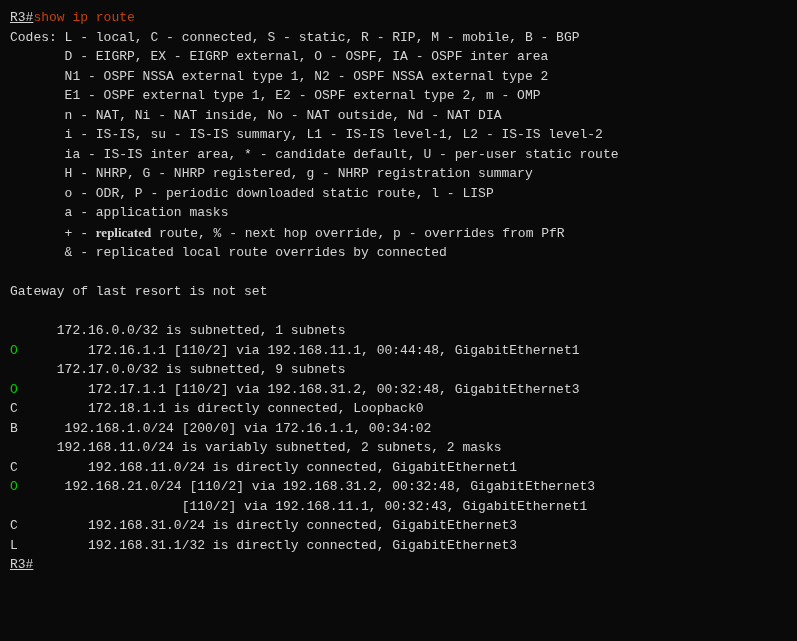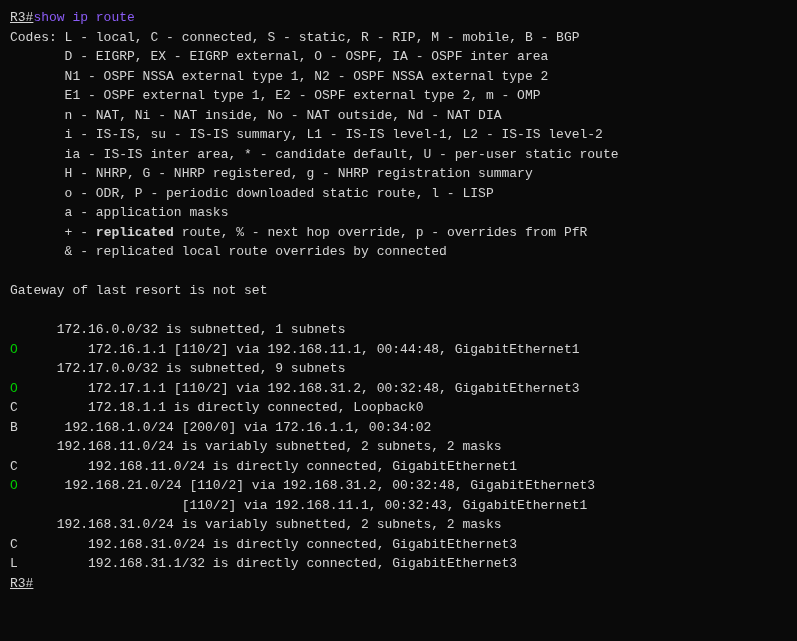--- a/index.html
+++ b/index.html
@@ -23,21 +23,21 @@
     }
     .line {
       white-space: pre;
       line-height: 1.5;
     }
     .prompt {
       color: #d4d4d4;
       text-decoration: underline;
     }
     .cmd {
-      color: #8b5cf6;
+      color: #c2410c;
     }
     
     .route-o { color: #00cc00; }
     .route-c { color: #d4d4d4; }
     .route-b { color: #d4d4d4; }
     .route-l { color: #d4d4d4; }
   </style>
 </head>
 <body>
 
@@ -46,32 +46,31 @@
   <div class="line">Codes: L - local, C - connected, S - static, R - RIP, M - mobile, B - BGP</div>
   <div class="line">       D - EIGRP, EX - EIGRP external, O - OSPF, IA - OSPF inter area</div>
   <div class="line">       N1 - OSPF NSSA external type 1, N2 - OSPF NSSA external type 2</div>
   <div class="line">       E1 - OSPF external type 1, E2 - OSPF external type 2, m - OMP</div>
   <div class="line">       n - NAT, Ni - NAT inside, No - NAT outside, Nd - NAT DIA</div>
   <div class="line">       i - IS-IS, su - IS-IS summary, L1 - IS-IS level-1, L2 - IS-IS level-2</div>
   <div class="line">       ia - IS-IS inter area, * - candidate default, U - per-user static route</div>
   <div class="line">       H - NHRP, G - NHRP registered, g - NHRP registration summary</div>
   <div class="line">       o - ODR, P - periodic downloaded static route, l - LISP</div>
   <div class="line">       a - application masks</div>
-  <div class="line">       + - <span style="font-weight:bold;">replicated</span> route, % - next hop override, p - overrides from PfR</div>
+  <div class="line">       + - <span style="font-weight:bold;font-family:Liberation Serif, serif;">replicated</span> route, % - next hop override, p - overrides from PfR</div>
   <div class="line">       &amp; - replicated local route overrides by <span style="font-weight:normal;">connected</span></div>
   <div class="line">&nbsp;</div>
   <div class="line">Gateway of last resort is not set</div>
   <div class="line">&nbsp;</div>
   <div class="line">      172.16.0.0/32 is subnetted, 1 subnets</div>
   <div class="line"><span class="route-o">O</span>         172.16.1.1 [110/2] via 192.168.11.1, 00:44:48, GigabitEthernet1</div>
   <div class="line">      172.17.0.0/32 is subnetted, 9 subnets</div>
   <div class="line"><span class="route-o">O</span>         172.17.1.1 [110/2] via 192.168.31.2, 00:32:48, GigabitEthernet3</div>
   <div class="line"><span class="route-c">C</span>         172.18.1.1 is directly connected, Loopback0</div>
   <div class="line"><span class="route-b">B</span>      192.168.1.0/24 [200/0] via 172.16.1.1, 00:34:02</div>
   <div class="line">      192.168.11.0/24 is variably subnetted, 2 subnets, 2 masks</div>
   <div class="line"><span class="route-c">C</span>         192.168.11.0/24 is directly connected, GigabitEthernet1</div>
   <div class="line"><span class="route-o">O</span>      192.168.21.0/24 [110/2] via 192.168.31.2, 00:32:48, GigabitEthernet3</div>
   <div class="line">                      [110/2] via 192.168.11.1, 00:32:43, GigabitEthernet1</div>
-  <div class="line">      192.168.31.0/24 is variably subnetted, 2 subnets, 2 masks</div>
   <div class="line"><span class="route-c">C</span>         192.168.31.0/24 is directly connected, GigabitEthernet3</div>
   <div class="line"><span class="route-l">L</span>         192.168.31.1/32 is directly connected, GigabitEthernet3</div>
   <div class="line"><span class="prompt">R3#</span></div>
 </div>
 
 </body></html>

